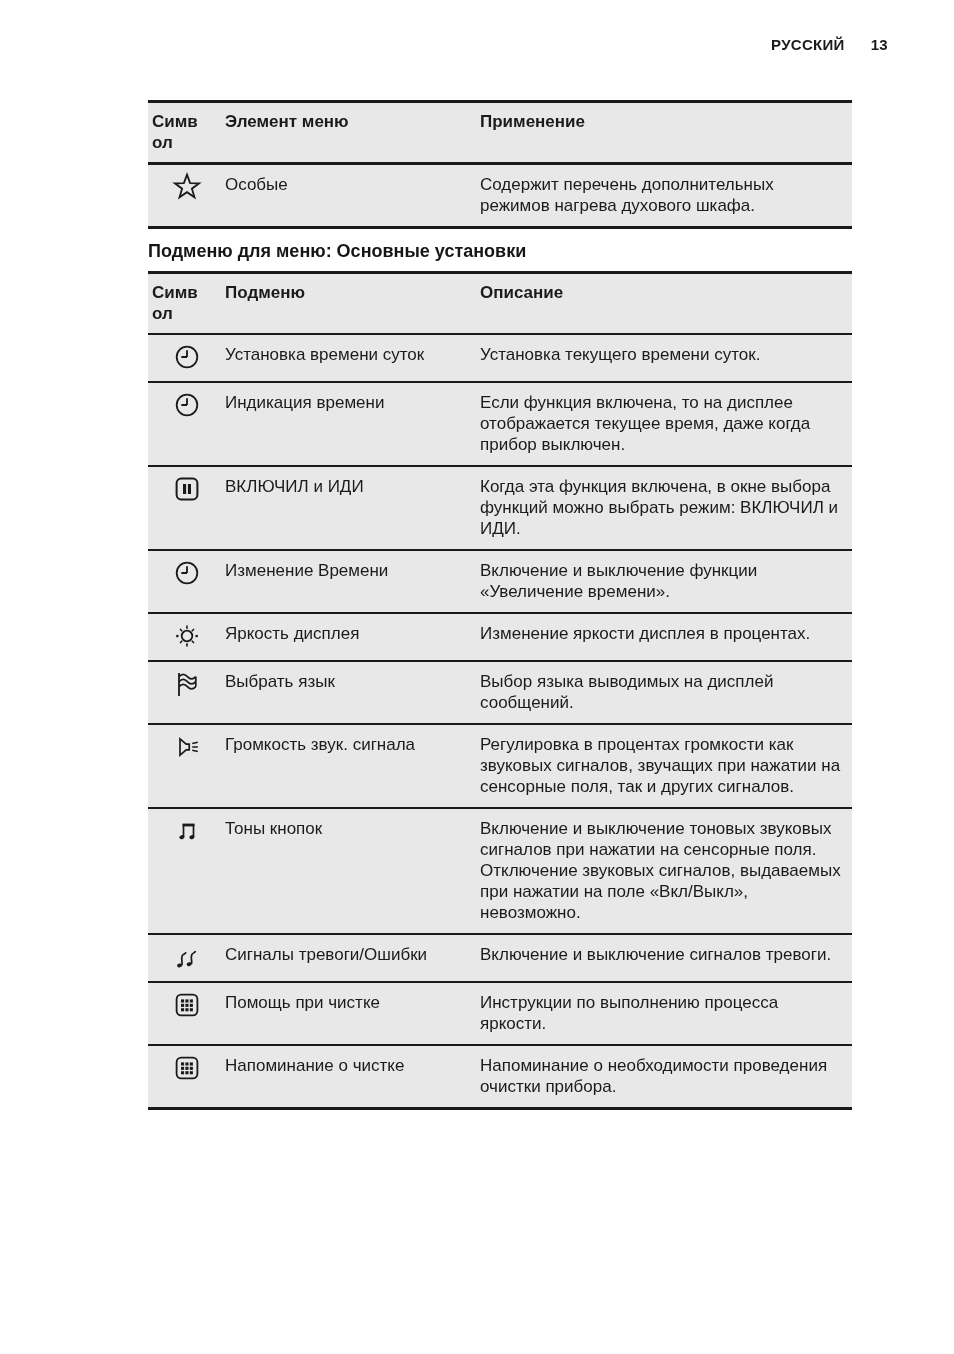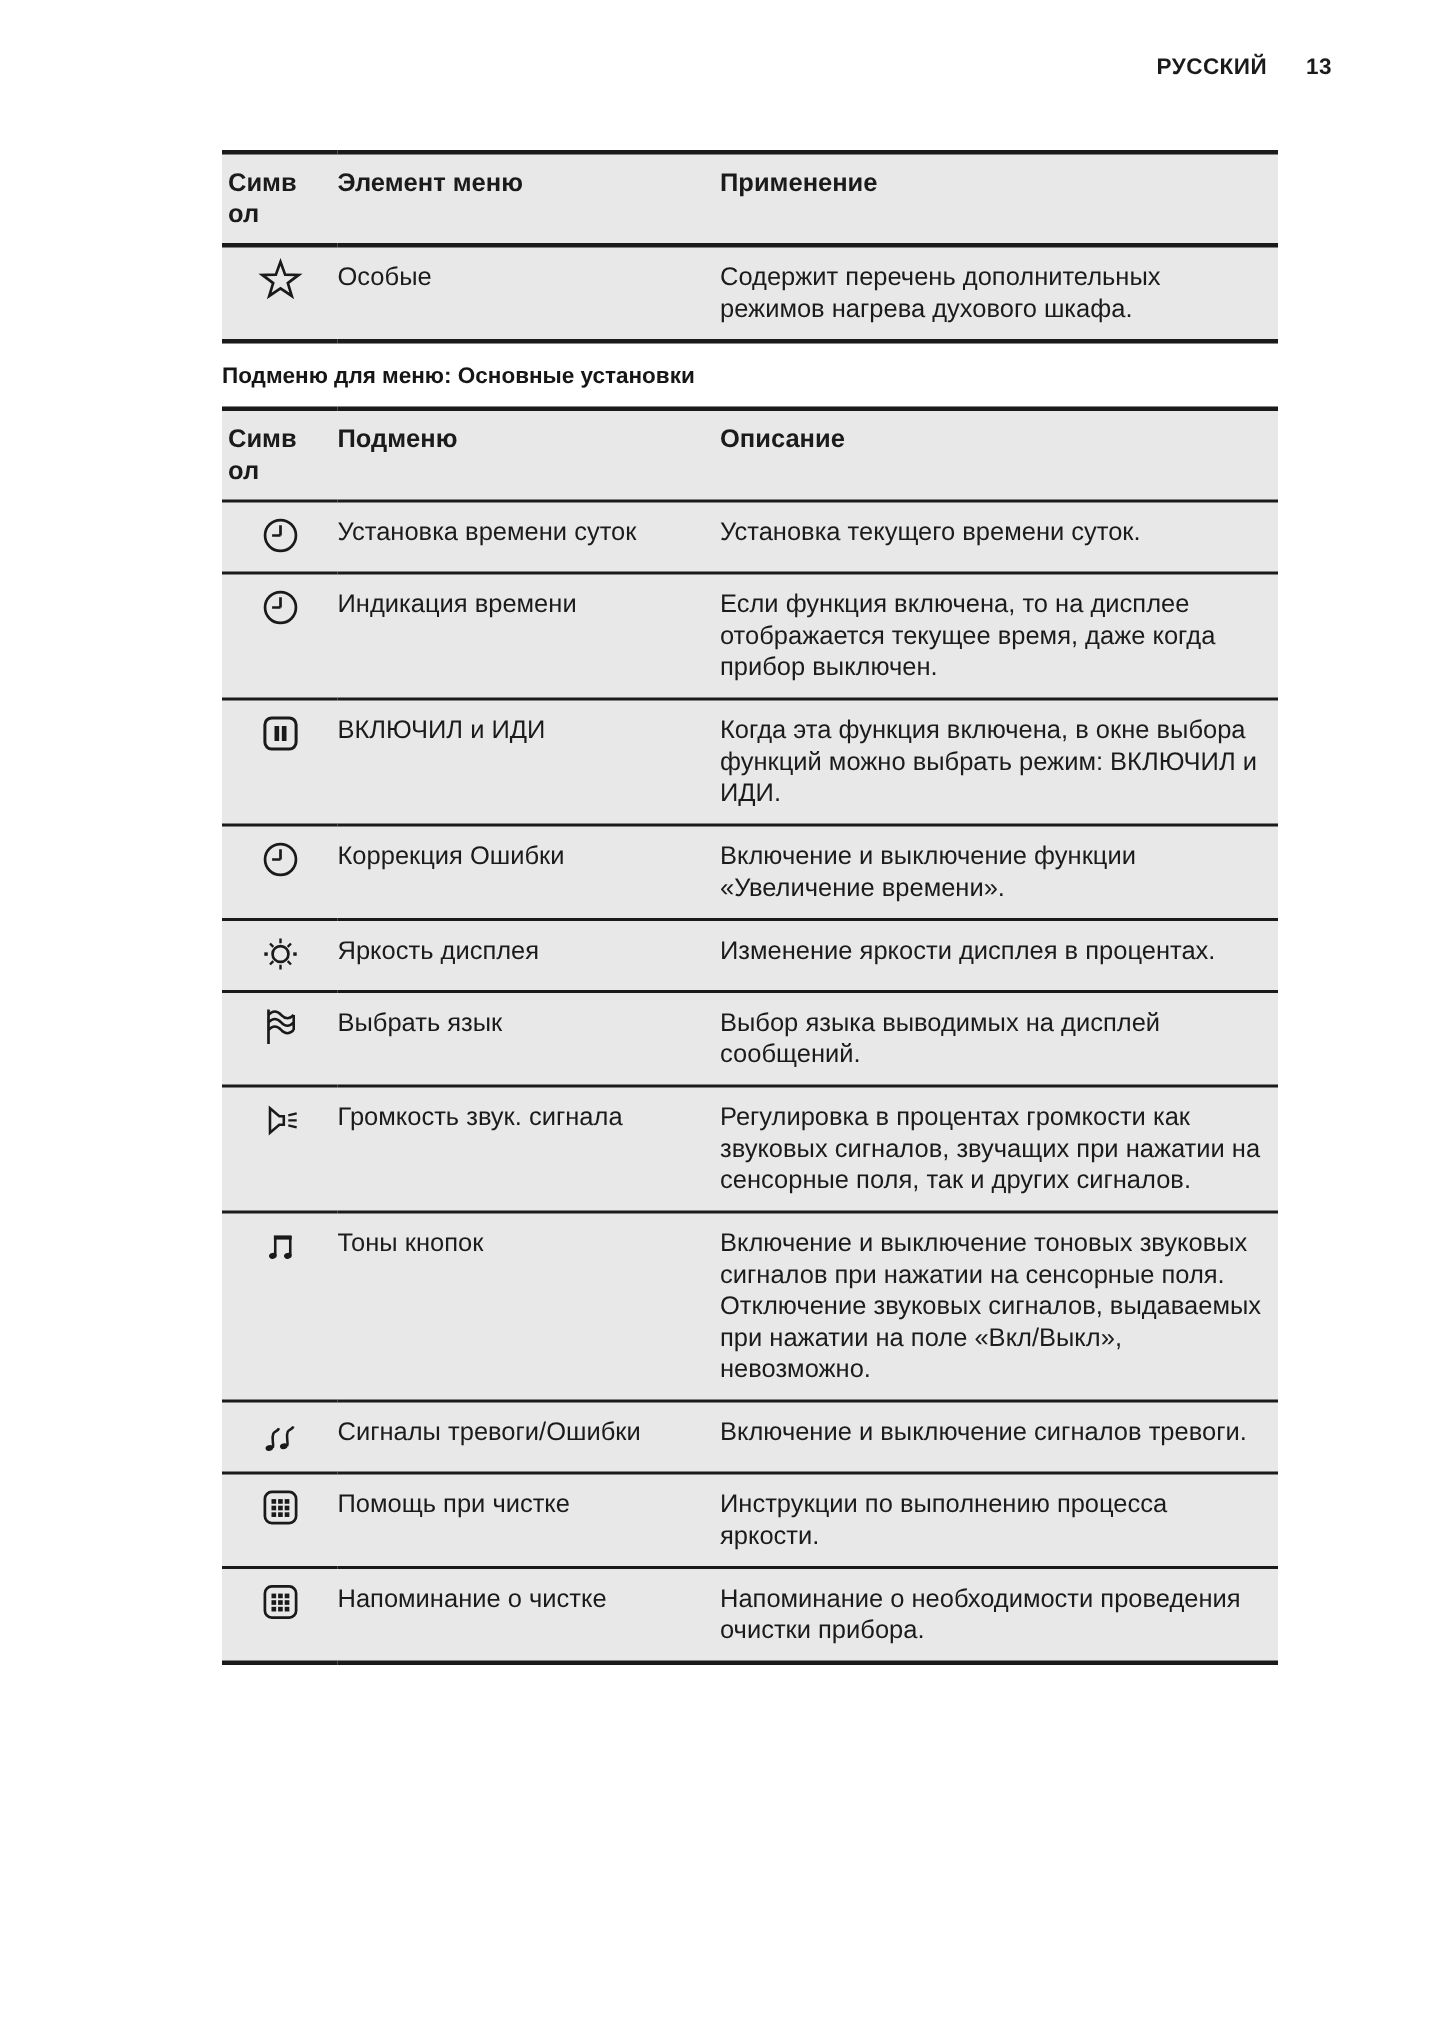--- a/index.html
+++ b/index.html
@@ -53,21 +53,21 @@
 
   th.c-sym, td.c-sym { width: 77px; }
   th.c-name, td.c-name { width: 255px; }
   td.c-sym { text-align: center; vertical-align: top; padding: 7px 0 4px; }
   td.c-name { vertical-align: top; padding: 9px 8px 10px 0; }
   td.c-desc { vertical-align: top; padding: 9px 4px 10px 0; }
   th.c-sym .sym-head { display: inline-block; max-width: 52px; padding-left: 4px; }
   th.c-sym { padding-left: 0; }
 
   .section-title {
-    font-size: 15px;
+    font-size: 18px;
     line-height: 24px;
     font-weight: bold;
     margin: 10px 0 8px 0;
     color: #161616;
   }
 
   svg.icon { width: 30px; height: 30px; display: inline-block; }
   .defs-hidden { position: absolute; width: 0; height: 0; overflow: hidden; }
 </style>
 </head>
@@ -212,21 +212,21 @@
           <td class="c-desc">Когда эта функция включена, в окне выбора функций можно выбрать режим: ВКЛЮЧИЛ и ИДИ.</td>
         </tr>
 
 
         <tr>
           <td class="c-sym">
             <svg class="icon" viewBox="0 0 30 30">
                 <use href="#i-clock"></use>
               </svg>
           </td>
-          <td class="c-name">Коррекция Ошибки</td>
+          <td class="c-name">Изменение Времени</td>
           <td class="c-desc">Включение и выключение функции «Увеличение времени».</td>
         </tr>
 
 
         <tr>
           <td class="c-sym">
             <svg class="icon" viewBox="0 0 30 30">
                 <use href="#i-bright"></use>
               </svg>
           </td>

